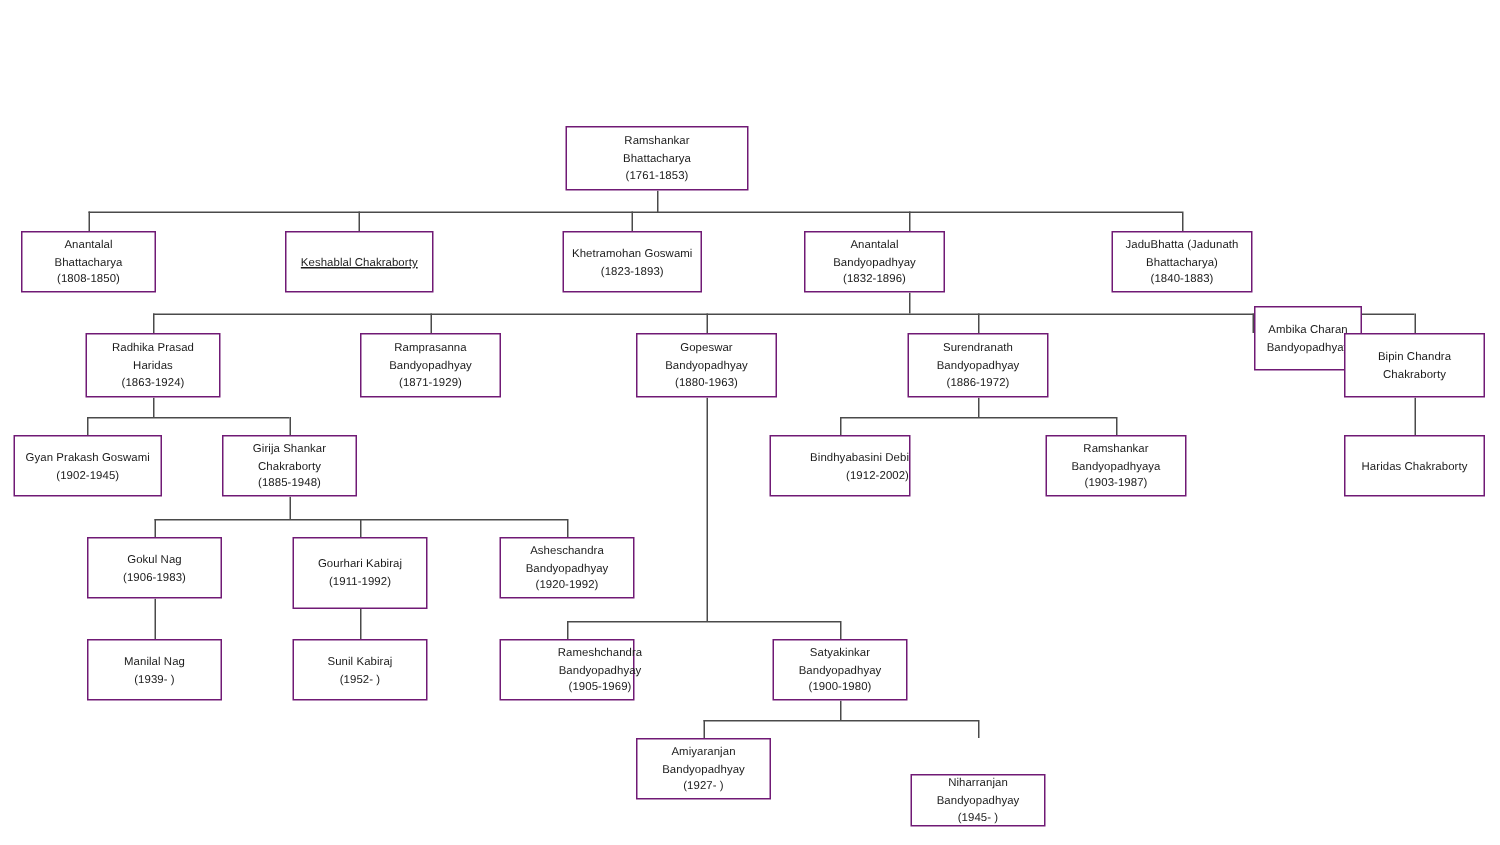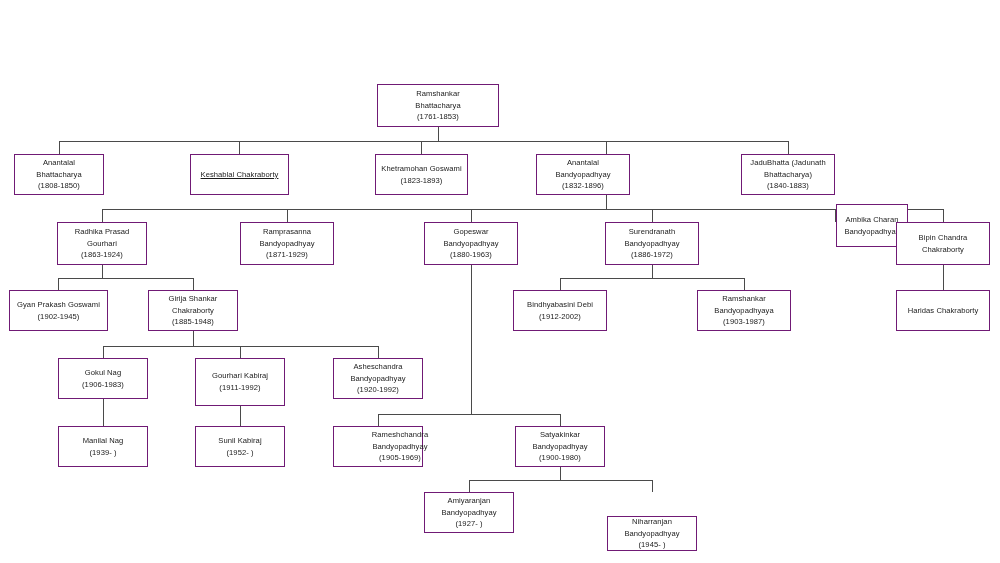--- a/index.html
+++ b/index.html
@@ -108,21 +108,21 @@
         <span class="ln">Bandyopadhyay</span>
         <span class="ln">(1832-1896)</span>
       </div>
       <div class="node" style="left: 741px; top: 154px; width: 94px; height: 41px;">
         <span class="ln">JaduBhatta (Jadunath</span>
         <span class="ln">Bhattacharya)</span>
         <span class="ln">(1840-1883)</span>
       </div>
       <div class="node" style="left: 57px; top: 222px; width: 90px; height: 43px;">
         <span class="ln">Radhika Prasad</span>
-        <span class="ln">Gourhari</span>
+        <span class="ln">Haridas</span>
         <span class="ln">(1863-1924)</span>
       </div>
       <div class="node" style="left: 240px; top: 222px; width: 94px; height: 43px;">
         <span class="ln">Ramprasanna</span>
         <span class="ln">Bandyopadhyay</span>
         <span class="ln">(1871-1929)</span>
       </div>
       <div class="node" style="left: 424px; top: 222px; width: 94px; height: 43px;">
         <span class="ln">Gopeswar</span>
         <span class="ln">Bandyopadhyay</span>
@@ -143,21 +143,21 @@
       </div>
       <div class="node" style="left: 9px; top: 290px; width: 99px; height: 41px;">
         <span class="ln">Gyan Prakash Goswami</span>
         <span class="ln">(1902-1945)</span>
       </div>
       <div class="node" style="left: 148px; top: 290px; width: 90px; height: 41px;">
         <span class="ln">Girija Shankar</span>
         <span class="ln">Chakraborty</span>
         <span class="ln">(1885-1948)</span>
       </div>
-      <div class="node" style="left: 513px; top: 290px; width: 94px; height: 41px;">
+      <div class="node" style="left: 513px; top: 290px; width: 94px; height: 41px; align-items: flex-end;">
         <span class="ln">Bindhyabasini Debi</span>
         <span class="ln">(1912-2002)</span>
       </div>
       <div class="node" style="left: 697px; top: 290px; width: 94px; height: 41px;">
         <span class="ln">Ramshankar</span>
         <span class="ln">Bandyopadhyaya</span>
         <span class="ln">(1903-1987)</span>
       </div>
       <div class="node" style="left: 896px; top: 290px; width: 94px; height: 41px;">
         <span class="ln">Haridas Chakraborty</span>

